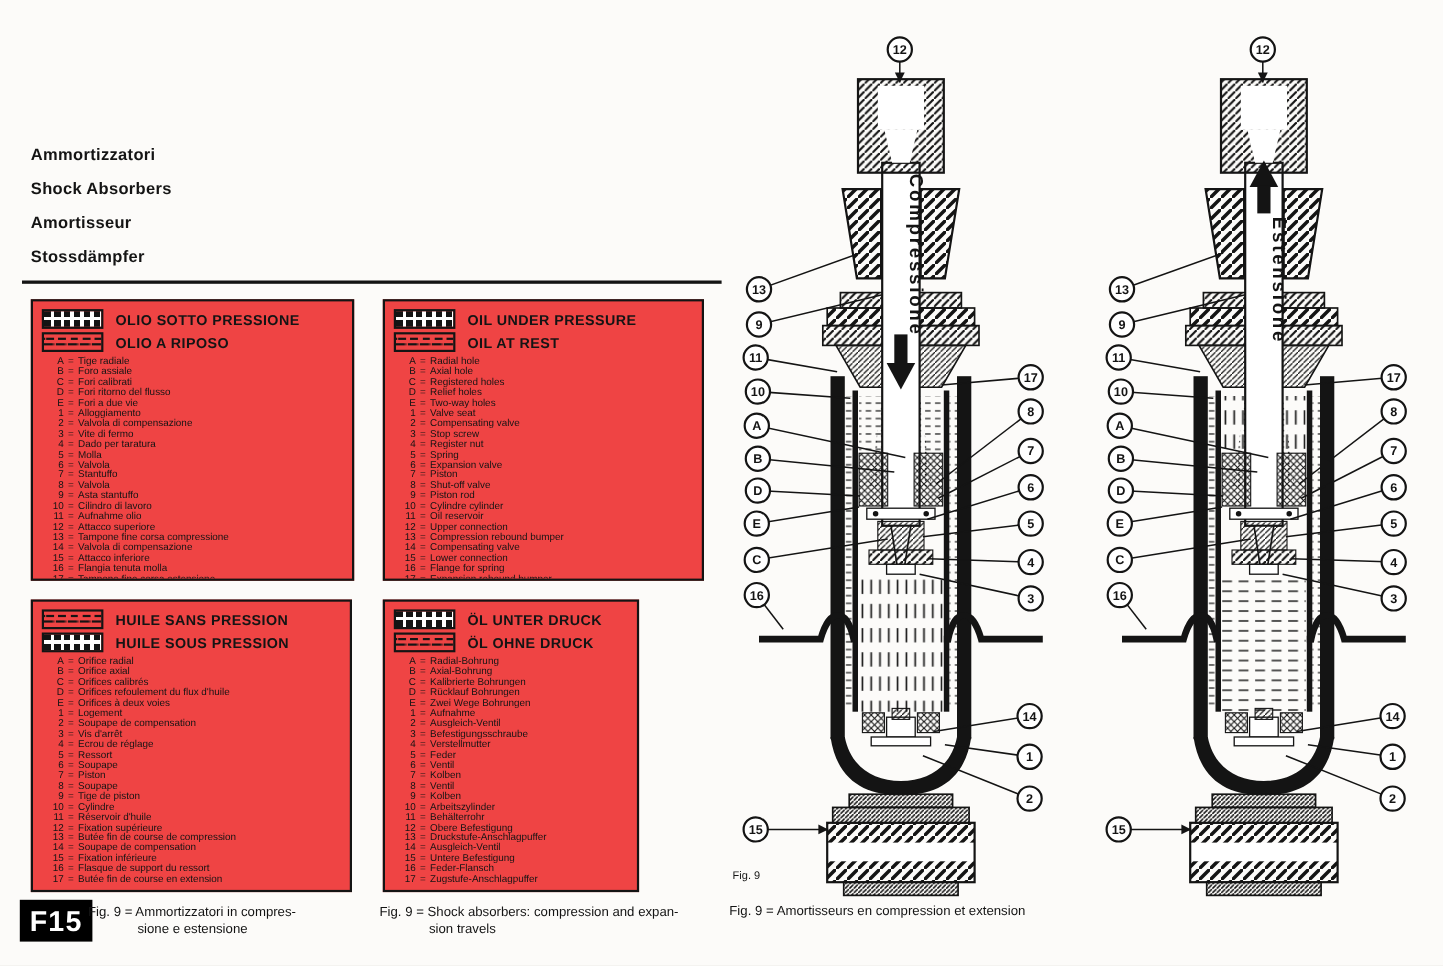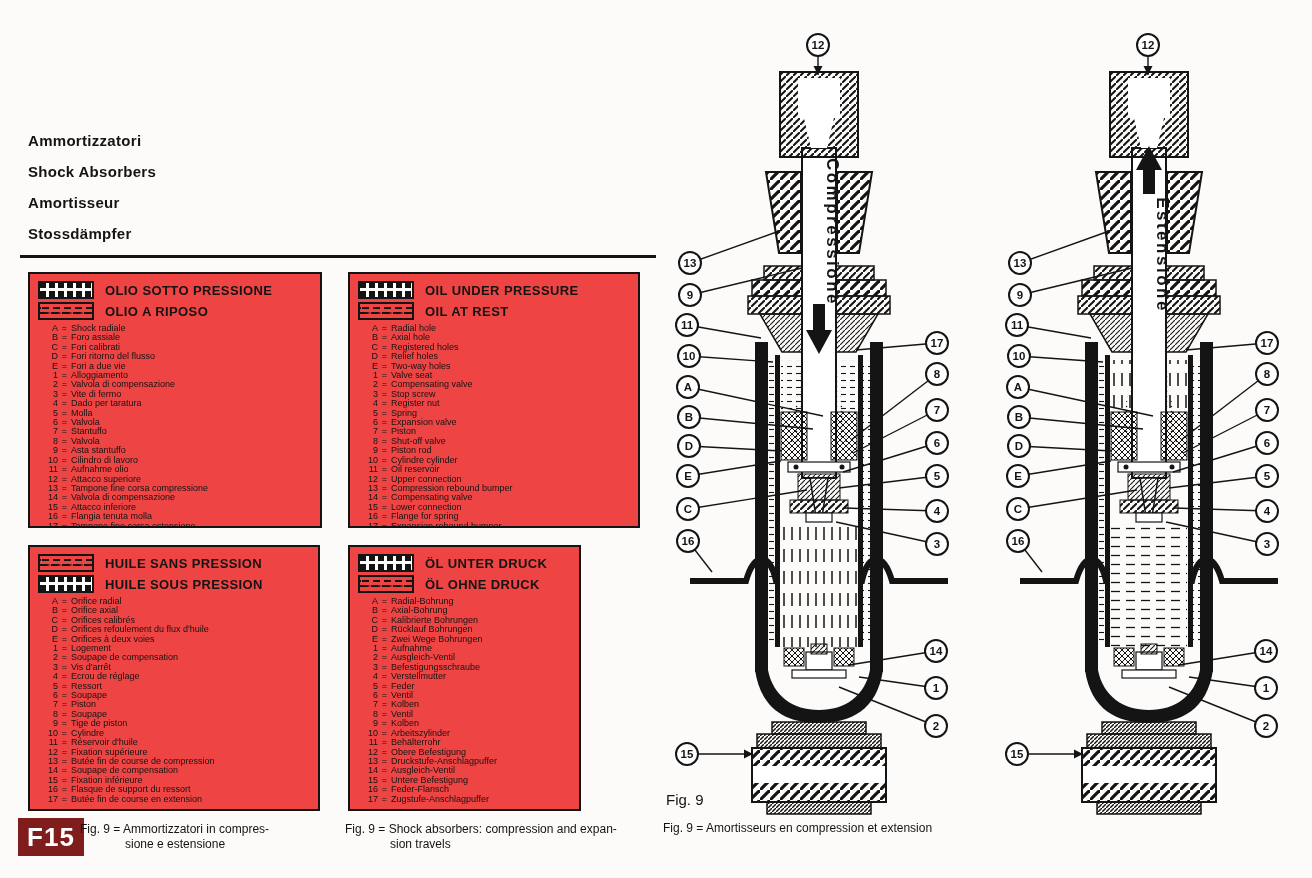--- a/index.html
+++ b/index.html
@@ -26,22 +26,22 @@
     background-repeat:repeat-x;}
   .lhead-t{font-size:13px;font-weight:bold;letter-spacing:.4px;}
   .entries{font-size:9px;line-height:9.4px;margin-top:4px;}
   .erow{display:flex;}
   .erow .k{width:22px;text-align:right;flex:0 0 auto;}
   .erow .eq{width:13px;text-align:center;flex:0 0 auto;}
   .erow .v{flex:1;}
   
   .cap{position:absolute;font-size:12px;line-height:15px;}
   .cap-ind{padding-left:45px;}
-  .figlabel{position:absolute;font-size:15px;}
-  .badge{position:absolute;left:18px;top:818px;width:66px;height:38px;background:#7f1d1d;color:#fff;
+  .figlabel{position:absolute;font-size:10px;}
+  .badge{position:absolute;left:18px;top:818px;width:66px;height:38px;background:#000000;color:#fff;
          display:flex;align-items:center;justify-content:center;font-size:26px;font-weight:bold;letter-spacing:1px;}
   svg.fig{position:absolute;}
   svg text{font-family:"Liberation Sans",sans-serif;}
 </style>
 </head>
 <body>
 
 <div class="page">
 
   <div class="titles">
@@ -58,21 +58,21 @@
       <span class="lhead-t">OLIO SOTTO PRESSIONE</span>
     </div>
     <div class="lhead">
       <span class="sw sw-rest"></span>
       <span class="lhead-t">OLIO A RIPOSO</span>
     </div>
     <div class="entries">
         <div class="erow">
           <span class="k">A</span>
           <span class="eq">=</span>
-          <span class="v">Shock radiale</span>
+          <span class="v">Tige radiale</span>
         </div>
         <div class="erow">
           <span class="k">B</span>
           <span class="eq">=</span>
           <span class="v">Foro assiale</span>
         </div>
         <div class="erow">
           <span class="k">C</span>
           <span class="eq">=</span>
           <span class="v">Fori calibrati</span>

